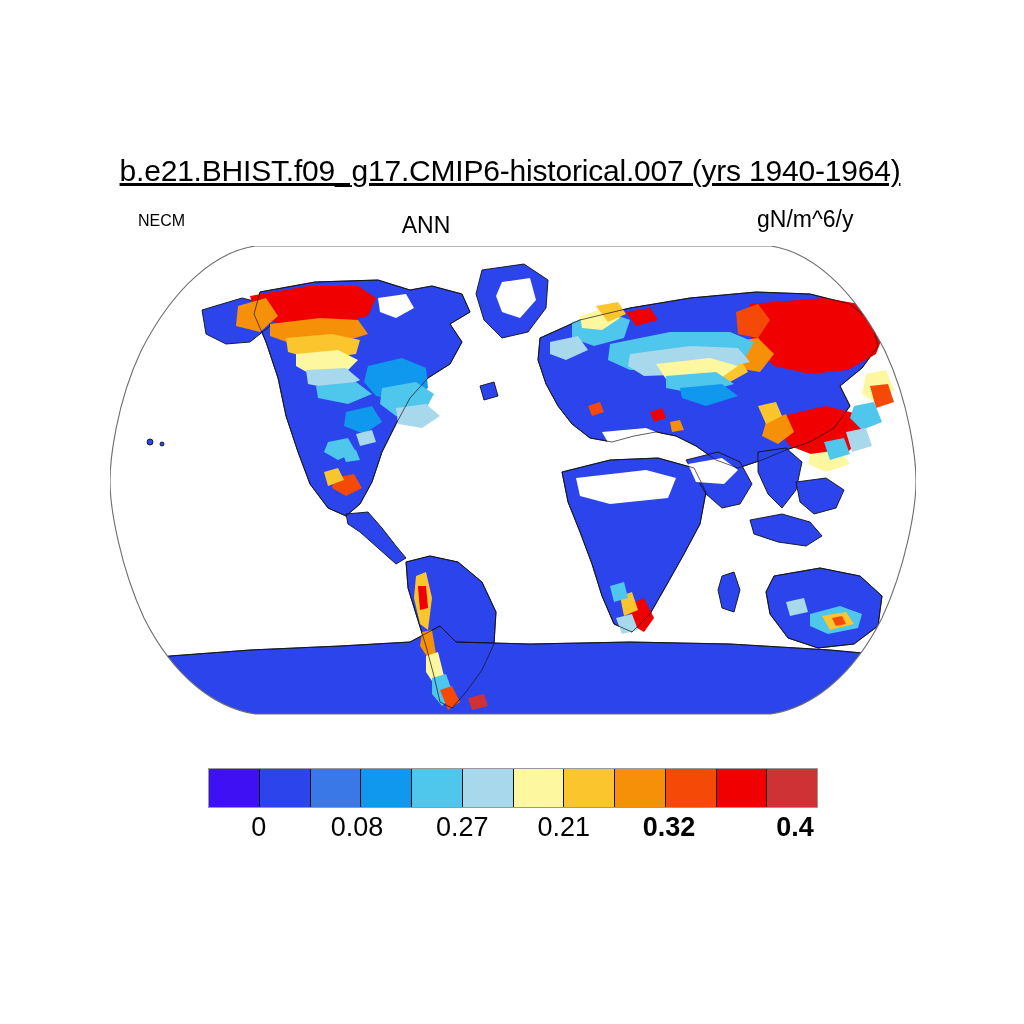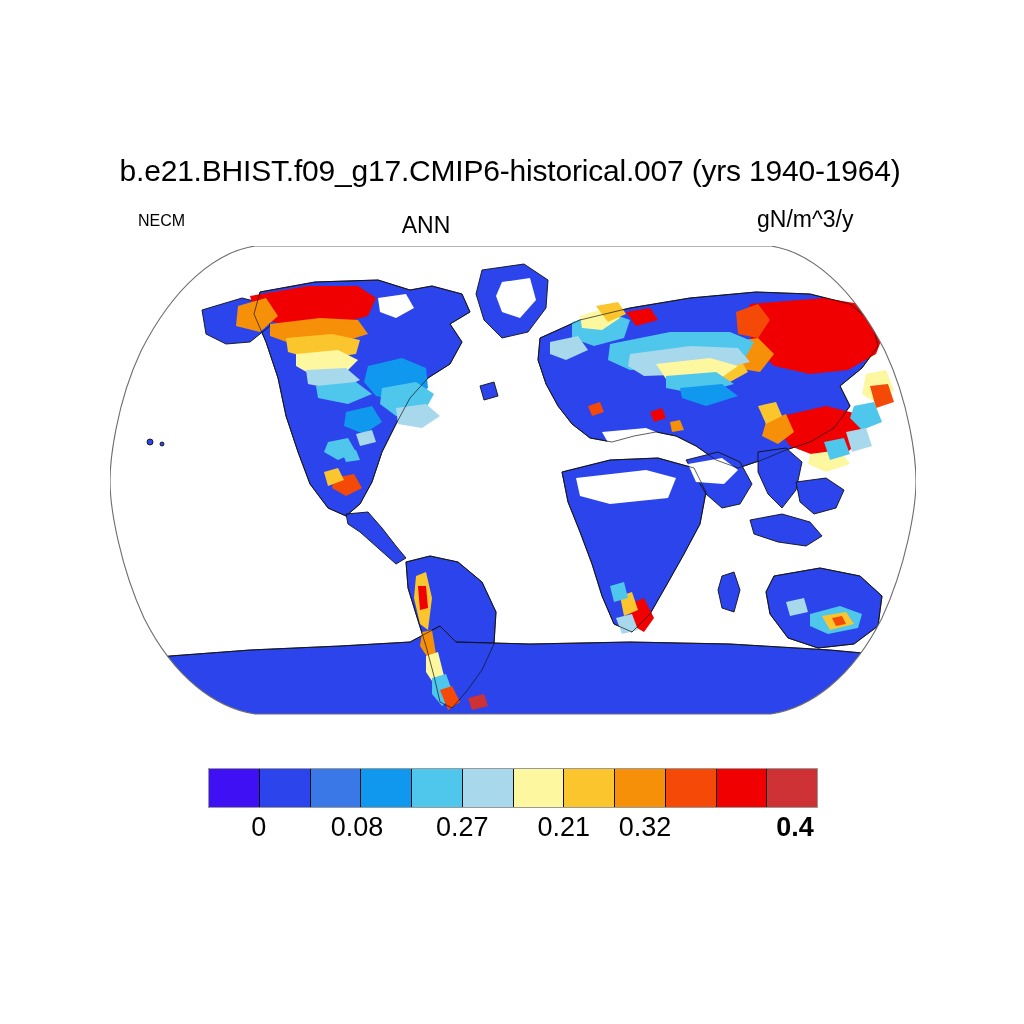--- a/index.html
+++ b/index.html
@@ -1,20 +1,20 @@
 <!DOCTYPE html>
 <html><head>
 <meta charset="utf-8">
 <style>
   html,body{margin:0;padding:0;background:#fff;}
   body{width:1024px;height:1024px;position:relative;
        font-family:"Liberation Sans",sans-serif;color:#000;overflow:hidden;}
 
   #title{position:absolute;left:0;top:152px;width:1020px;text-align:center;
-         font-size:30px;line-height:38px;white-space:nowrap;letter-spacing:-0.2px;}
+         font-size:30px;line-height:38px;white-space:nowrap;letter-spacing:-0.2px;text-decoration:underline;}
 
   #lbl-left{position:absolute;left:138px;top:212px;font-size:16px;}
   #lbl-center{position:absolute;left:0;top:212px;width:852px;text-align:center;font-size:23px;}
   #lbl-units{position:absolute;left:757px;top:206px;font-size:23px;}
 
   #map{position:absolute;left:110px;top:246px;width:806px;height:470px;}
   #map svg{display:block;width:100%;height:100%;}
 
   #cbar{position:absolute;left:208px;top:768px;width:610px;height:40px;
         display:flex;border:1px solid #9a9a9a;box-sizing:border-box;}
@@ -25,21 +25,21 @@
   #cticks span{position:absolute;top:0;transform:translateX(-50%);
                font-size:27px;white-space:nowrap;}
 </style>
 </head>
 <body>
 
 <div id="title">b.e21.BHIST.f09_g17.CMIP6-historical.007 (yrs 1940-1964)</div>
 
 <div id="lbl-left">NECM</div>
 <div id="lbl-center">ANN</div>
-<div id="lbl-units">gN/m^3/y</div>
+<div id="lbl-units">gN/m^6/y</div>
 
 <div id="map">
   <svg viewBox="0 0 806 470" preserveAspectRatio="none">
     <defs>
       <clipPath id="globeClip">
         <path d="M 145,0 L 661,0 C 700,6 742,40 775,105 C 800,158 806,215 806,235
                  C 806,262 796,320 772,372 C 742,432 700,462 661,468 L 145,468
                  C 106,462 64,432 34,372 C 10,320 0,262 0,235 C 0,215 6,158 31,105
                  C 64,40 106,6 145,0 Z"></path>
       </clipPath>
@@ -221,15 +221,15 @@
     <div class="sw" style="background: rgb(247, 144, 9);"></div>
     <div class="sw" style="background: rgb(245, 73, 7);"></div>
     <div class="sw" style="background: rgb(240, 0, 0);"></div>
     <div class="sw" style="background: rgb(206, 50, 53);"></div>
   </div>
 <div id="cticks">
     <span style="left: 50.8333px;">0</span>
     <span style="left: 149px;">0.08</span>
     <span style="left: 254.167px;">0.27</span>
     <span style="left: 355.833px;">0.21</span>
-    <span style="left: 437px;">0.32</span>
+    <span style="left: 461px; font-weight: bold;">0.32</span>
     <span style="left: 587px; font-weight: bold;">0.4</span>
   </div>
 
 </body></html>

